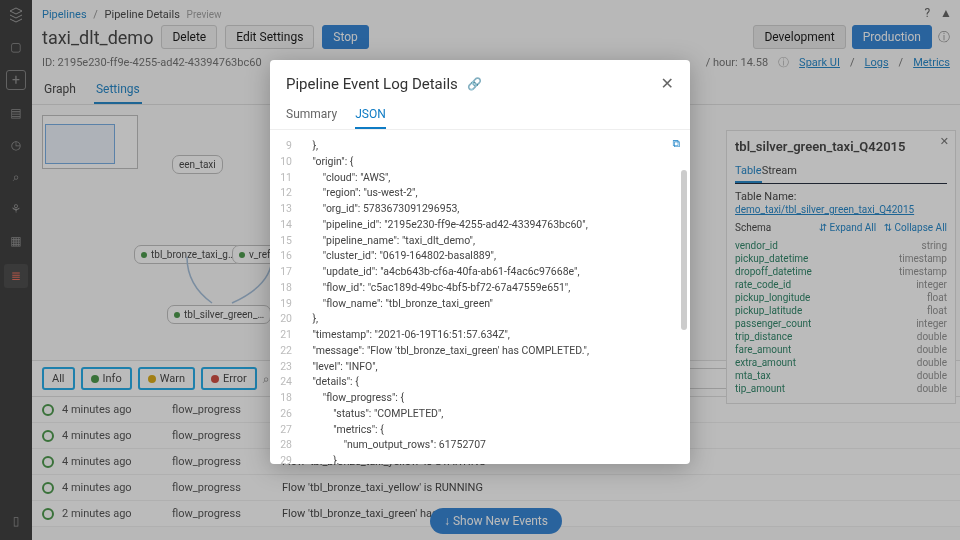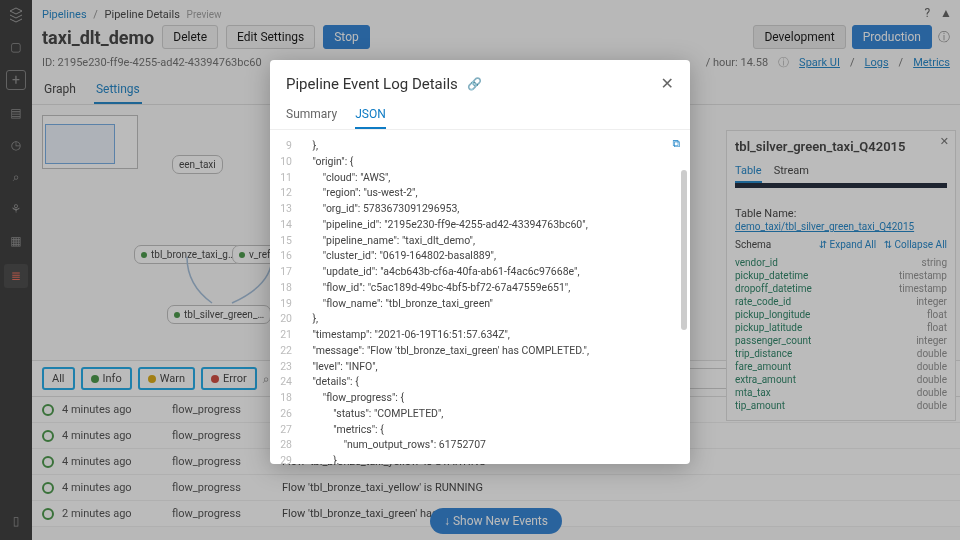--- a/index.html
+++ b/index.html
@@ -7,21 +7,21 @@
 .leftnav{position:absolute;left:0;top:0;width:32px;height:540px;background:#2a2a2a;display:flex;flex-direction:column;align-items:center;padding-top:6px;gap:14px}
 .leftnav .ico{width:18px;height:18px;color:#888;display:flex;align-items:center;justify-content:center}
 .leftnav .ico.active{color:#e8604c;background:#3a3a3a;width:24px;height:24px;border-radius:3px}
 .leftnav .bottom{margin-top:auto;margin-bottom:10px}
 .main{position:absolute;left:32px;top:0;right:0;height:540px;background:#fafafa}
 .crumbs{padding:8px 10px 2px;font-size:11px}
 .crumbs a{color:#0e7bc4;text-decoration:none}
 .crumbs .sep{color:#888;margin:0 4px}
 .crumbs .preview{color:#999;font-size:10px;margin-left:4px}
 .titlebar{display:flex;align-items:center;padding:2px 10px 6px;gap:8px}
-.titlebar h1{font-size:18px;font-weight:700}
+.titlebar h1{font-size:18px;font-weight:400}
 .btn{padding:4px 10px;border:1px solid #ccc;background:#f3f3f3;border-radius:3px;font-size:12px;cursor:pointer}
 .btn.blue{background:#1f78d1;color:#fff;border-color:#1f78d1}
 .btn.dev{background:#e8e8e8}
 .titlebar .right{margin-left:auto;display:flex;gap:6px;align-items:center}
 .idrow{padding:0 10px 6px;font-size:11px;color:#666;display:flex;align-items:center}
 .idrow .right{margin-left:auto;display:flex;gap:10px;align-items:center}
 .idrow a{color:#0e7bc4;text-decoration:underline}
 .tabs{border-bottom:1px solid #ddd;padding:0 10px;display:flex;gap:16px}
 .tabs .tab{padding:6px 2px;font-size:12px;color:#333;cursor:pointer}
 .tabs .tab.active{color:#0e7bc4;border-bottom:2px solid #0e7bc4}
@@ -39,21 +39,21 @@
 .logtable{background:#fff}
 .logrow{display:flex;align-items:center;padding:6px 10px;border-bottom:1px solid #eee;font-size:11px}
 .logrow .st{width:12px;height:12px;border:2px solid #3a8f3a;border-radius:50%;margin-right:8px}
 .logrow .time{width:110px;color:#444}
 .logrow .type{width:110px;color:#444}
 .logrow .msg{flex:1;color:#333}
 .newevents{position:absolute;bottom:6px;left:50%;transform:translateX(-50%);background:#1f78d1;color:#fff;padding:6px 14px;border-radius:14px;font-size:12px;cursor:pointer;z-index:5}
 .rightpanel{position:absolute;right:4px;top:130px;width:230px;background:#fff;border:1px solid #ddd;padding:8px;font-size:11px;z-index:4}
 .rightpanel .close{position:absolute;right:6px;top:4px;cursor:pointer;color:#666}
 .rightpanel h3{font-size:13px;font-weight:600;margin-bottom:6px}
-.rightpanel .ptabs{display:flex;gap:12px;border-bottom:5px solid #0f172a;margin-bottom:19px}
+.rightpanel .ptabs{display:flex;border-bottom:1px solid #0f172a;margin-bottom:6px}
 .rightpanel .ptab{padding:4px 0;font-size:11px;cursor:pointer}
 .rightpanel .ptab.active{color:#0e7bc4;border-bottom:2px solid #0e7bc4}
 .rightpanel .tname a{color:#0e7bc4;text-decoration:underline;font-size:10px}
 .rightpanel .schemahdr{display:flex;justify-content:space-between;margin:6px 0;font-size:10px}
 .rightpanel .schemahdr .act{color:#0e7bc4;cursor:pointer}
 .schemarow{display:flex;justify-content:space-between;padding:1px 0;font-size:10px}
 .schemarow .fn{color:#1a7a5a}
 .schemarow .ft{color:#888}
 .helpicons{position:absolute;right:8px;top:6px;display:flex;gap:10px;color:#555}
 .overlay{position:absolute;inset:0;background:rgba(60,60,60,.35);z-index:10}

